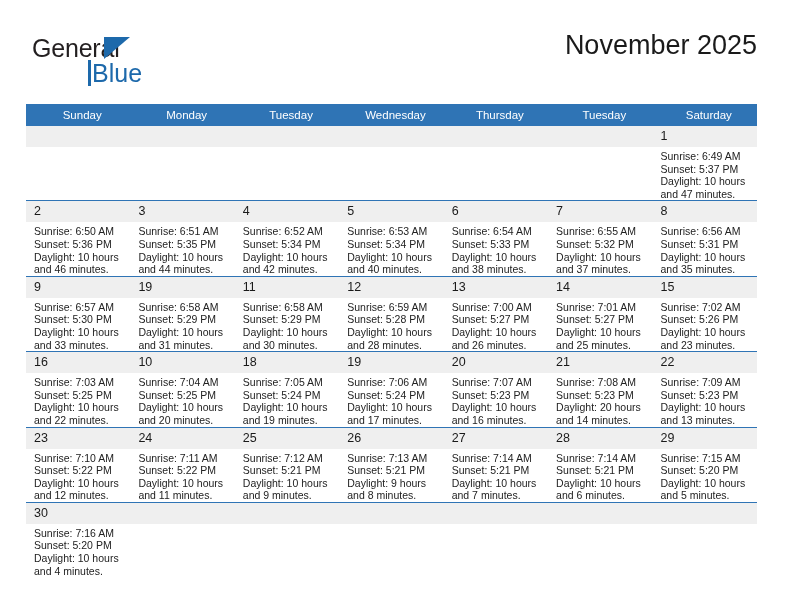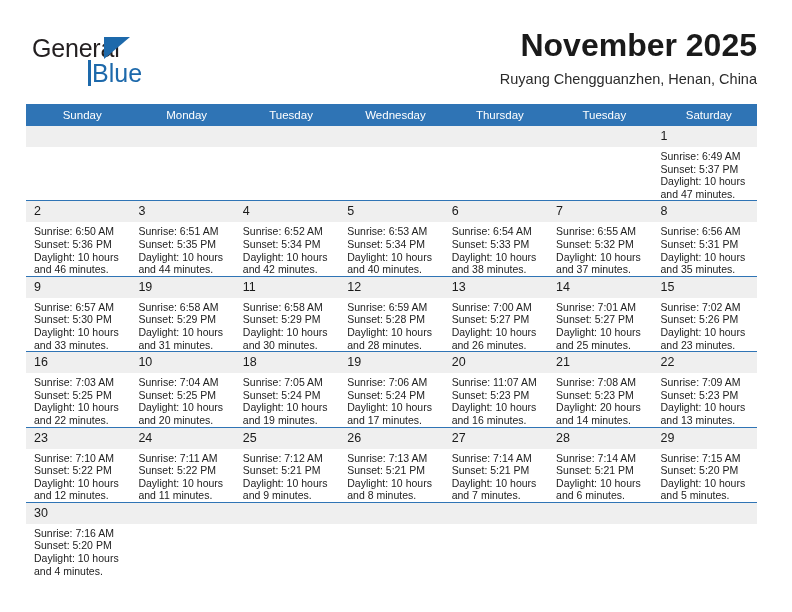--- a/index.html
+++ b/index.html
@@ -75,25 +75,25 @@
     font-family: "Liberation Sans", sans-serif;
   }
 
   .title-block {
     position: absolute;
     right: 0;
     top: 0;
     text-align: right;
   }
   .cal-title {
-    font-size: 32px;
+    font-size: 27px;
     color: #1a1a1a;
     line-height: 34px;
     white-space: nowrap;
-    font-weight: bold;
+    font-weight: normal;
     margin: 0;
   }
   .cal-sub {
     font-size: 14.5px;
     color: #2b2b2b;
     line-height: 22px;
     margin-top: 6px;
     white-space: nowrap;
   }
 
@@ -173,21 +173,20 @@
 
     <div class="logo">
       <span class="logo-general">General</span>
       <span class="logo-tri"></span>
       <span class="logo-bar"></span>
       <span class="logo-blue">Blue</span>
     </div>
 
     <div class="title-block">
       <h1 class="cal-title">November 2025</h1>
-      <div class="cal-sub">Ruyang Chengguanzhen, Henan, China</div>
     </div>
 
   </div>
 
   <div class="calendar">
     <table class="cal-table">
       <thead>
         <tr id="weekday-row">
             <th>Sunday</th>
             <th>Monday</th>
@@ -423,21 +422,21 @@
                   <div class="info-line">Sunrise: 7:06 AM</div>
                   <div class="info-line">Sunset: 5:24 PM</div>
                   <div class="info-line wrap">Daylight: 10 hours and 17 minutes.</div>
                 </div>
               </div>
             </td>
             <td>
               <div class="cell-inner">
                 <div class="daynum">20</div>
                 <div class="cell-body">
-                  <div class="info-line">Sunrise: 11:07 AM</div>
+                  <div class="info-line">Sunrise: 7:07 AM</div>
                   <div class="info-line">Sunset: 5:23 PM</div>
                   <div class="info-line wrap">Daylight: 10 hours and 16 minutes.</div>
                 </div>
               </div>
             </td>
             <td>
               <div class="cell-inner">
                 <div class="daynum">21</div>
                 <div class="cell-body">
                   <div class="info-line">Sunrise: 7:08 AM</div>
@@ -487,21 +486,21 @@
                   <div class="info-line wrap">Daylight: 10 hours and 9 minutes.</div>
                 </div>
               </div>
             </td>
             <td>
               <div class="cell-inner">
                 <div class="daynum">26</div>
                 <div class="cell-body">
                   <div class="info-line">Sunrise: 7:13 AM</div>
                   <div class="info-line">Sunset: 5:21 PM</div>
-                  <div class="info-line wrap">Daylight: 10 hours and 8 minutes.</div>
+                  <div class="info-line wrap">Daylight: 9 hours and 8 minutes.</div>
                 </div>
               </div>
             </td>
             <td>
               <div class="cell-inner">
                 <div class="daynum">27</div>
                 <div class="cell-body">
                   <div class="info-line">Sunrise: 7:14 AM</div>
                   <div class="info-line">Sunset: 5:21 PM</div>
                   <div class="info-line wrap">Daylight: 10 hours and 7 minutes.</div>

